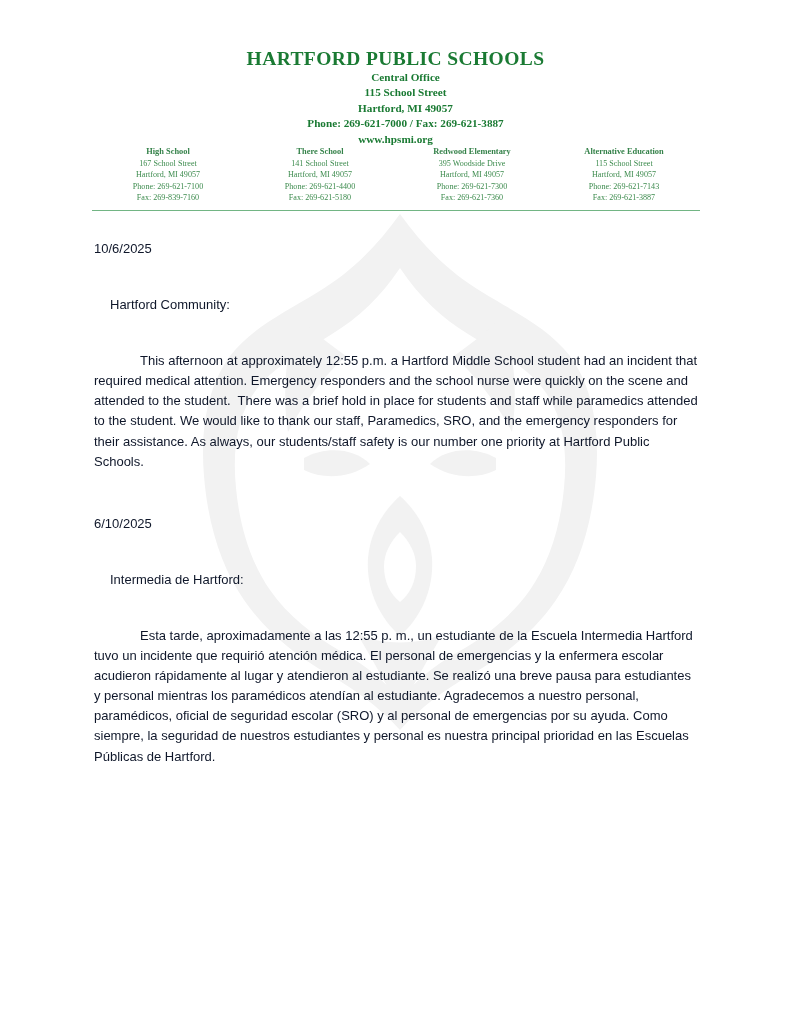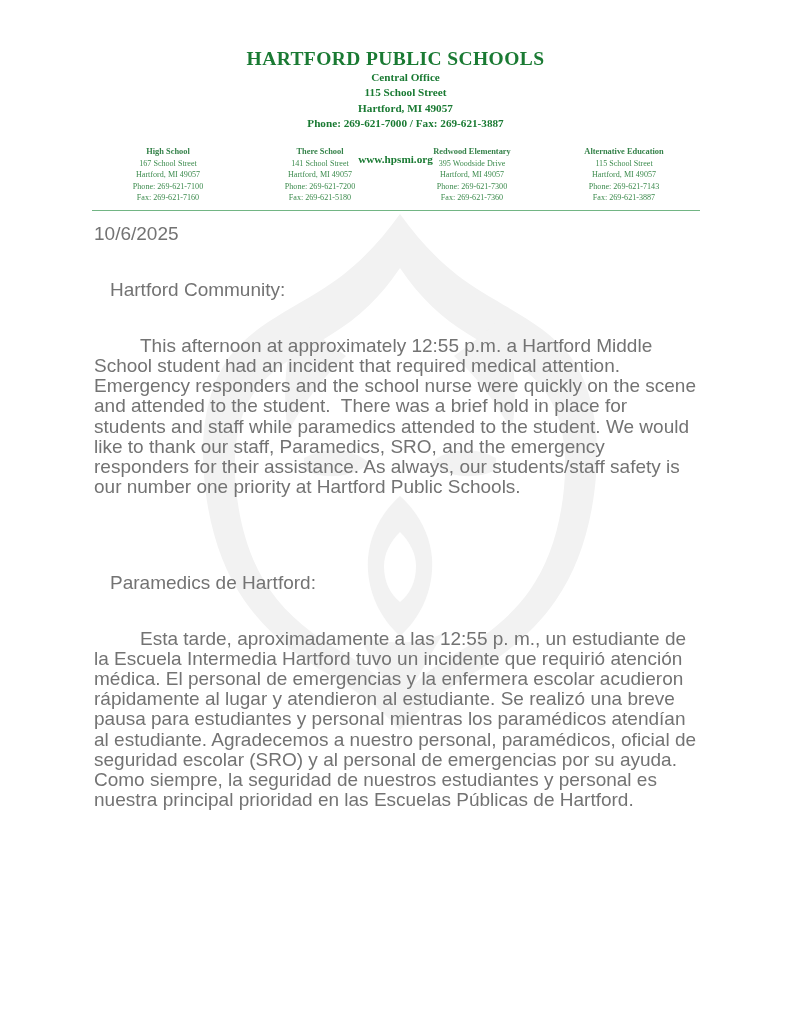--- a/index.html
+++ b/index.html
@@ -57,21 +57,20 @@
     line-height: 1.38;
     padding-left: 20px;
   }
   .lh-web {
     text-align: center;
     font-family: "Liberation Serif", serif;
     font-weight: bold;
     font-size: 11.2px;
     color: #1a7a33;
     line-height: 1.38;
-    margin-top: 20px;
   }
 
   
   .schools {
     position: absolute;
     left: 92px;
     top: 146px;
     width: 608px;
     display: flex;
     z-index: 2;
@@ -98,25 +97,25 @@
     width: 608px;
     height: 1px;
     background: #72b584;
     z-index: 2;
   }
 
   
   .body-wrap {
     position: absolute;
     left: 94px;
-    top: 222px;
+    top: 237px;
     width: 604px;
     z-index: 2;
-    color: #737373;
-    font-size: 19px;
+    color: #0f172a;
+    font-size: 13px;
     line-height: 20.1px;
   }
   .b-date {
     margin: 0 0 0 0;
     padding-top: 2px;
   }
   .b-greeting {
     margin: 16px;
   }
   .b-para {
@@ -203,27 +202,27 @@
     <div class="lh-line">Phone: 269-621-7000 / Fax: 269-621-3887</div>
     <div class="lh-web">www.hpsmi.org</div>
   </div>
 
   <div class="schools">
     <div class="school-col">
       <div class="sc-name">High School</div>
       <div>167 School Street</div>
       <div>Hartford, MI  49057</div>
       <div>Phone: 269-621-7100</div>
-      <div>Fax: 269-621-7160</div>
+      <div>Fax: 269-839-7160</div>
     </div>
     <div class="school-col">
       <div class="sc-name">There School</div>
       <div>141 School Street</div>
       <div>Hartford, MI  49057</div>
-      <div>Phone: 269-621-7200</div>
+      <div>Phone: 269-621-4400</div>
       <div>Fax: 269-621-5180</div>
     </div>
     <div class="school-col">
       <div class="sc-name">Redwood Elementary</div>
       <div>395 Woodside Drive</div>
       <div>Hartford, MI  49057</div>
       <div>Phone: 269-621-7300</div>
       <div>Fax: 269-621-7360</div>
     </div>
     <div class="school-col">
@@ -240,20 +239,21 @@
   <div class="body-wrap">
 
     <div class="b-date">10/6/2025</div>
     <div class="b-gap-md"></div>
     <div class="b-greeting">Hartford Community:</div>
     <div class="b-gap-md"></div>
     <p class="b-para">This afternoon at approximately 12:55 p.m. a Hartford Middle School student had an incident that required medical attention. Emergency responders and the school nurse were quickly on the scene and attended to the student.  There was a brief hold in place for students and staff while paramedics attended to the student. We would like to thank our staff, Paramedics, SRO, and the emergency responders for their assistance. As always, our students/staff safety is our number one priority at Hartford Public Schools.</p>
 
     <div class="b-gap-lg"></div>
 
-    <div class="b-gap-md"></div>
-    <div class="b-greeting">Paramedics de Hartford:</div>
+    <div class="b-date">6/10/2025</div>
+    <div class="b-gap-md"></div>
+    <div class="b-greeting">Intermedia de Hartford:</div>
     <div class="b-gap-md"></div>
     <p class="b-para">Esta tarde, aproximadamente a las 12:55 p. m., un estudiante de la Escuela Intermedia Hartford tuvo un incidente que requirió atención médica. El personal de emergencias y la enfermera escolar acudieron rápidamente al lugar y atendieron al estudiante. Se realizó una breve pausa para estudiantes y personal mientras los paramédicos atendían al estudiante. Agradecemos a nuestro personal, paramédicos, oficial de seguridad escolar (SRO) y al personal de emergencias por su ayuda. Como siempre, la seguridad de nuestros estudiantes y personal es nuestra principal prioridad en las Escuelas Públicas de Hartford.</p>
 
   </div>
 
 </div>
 
 </body></html>

